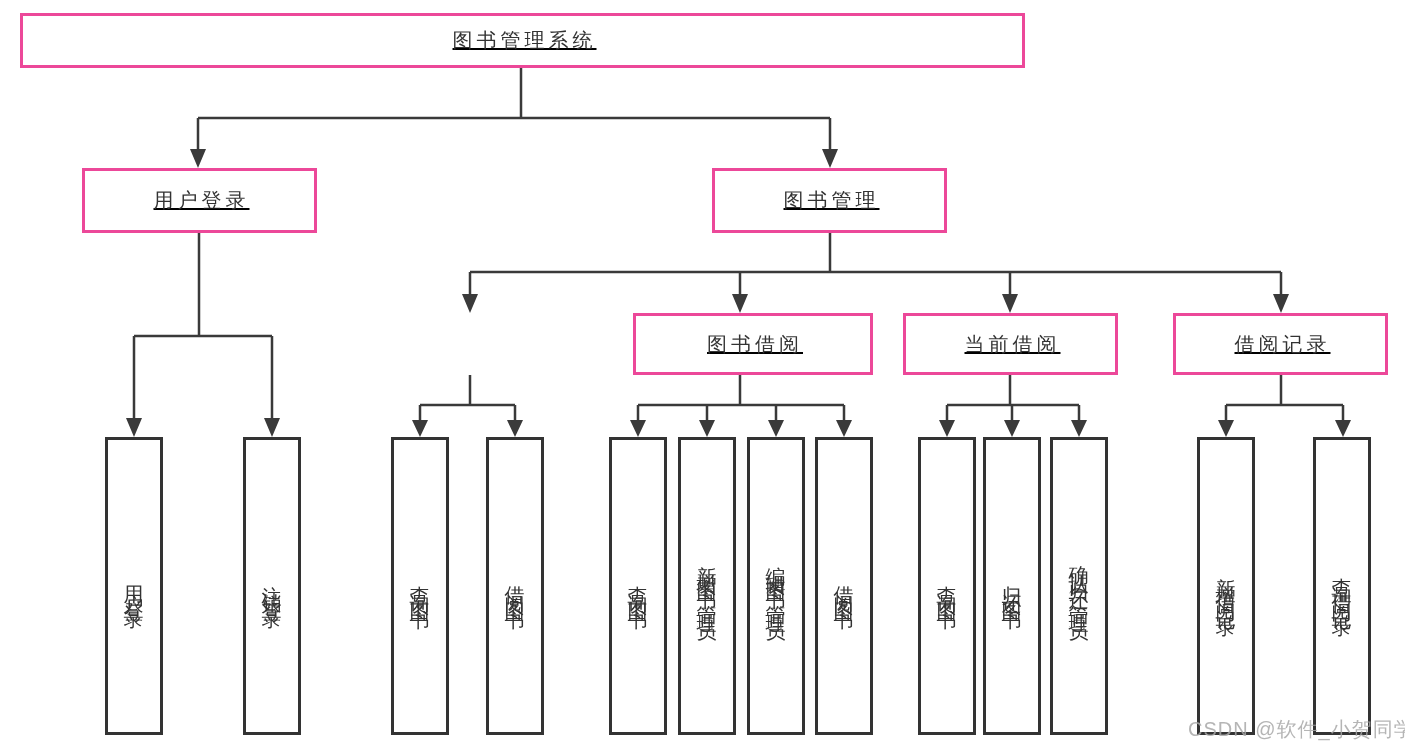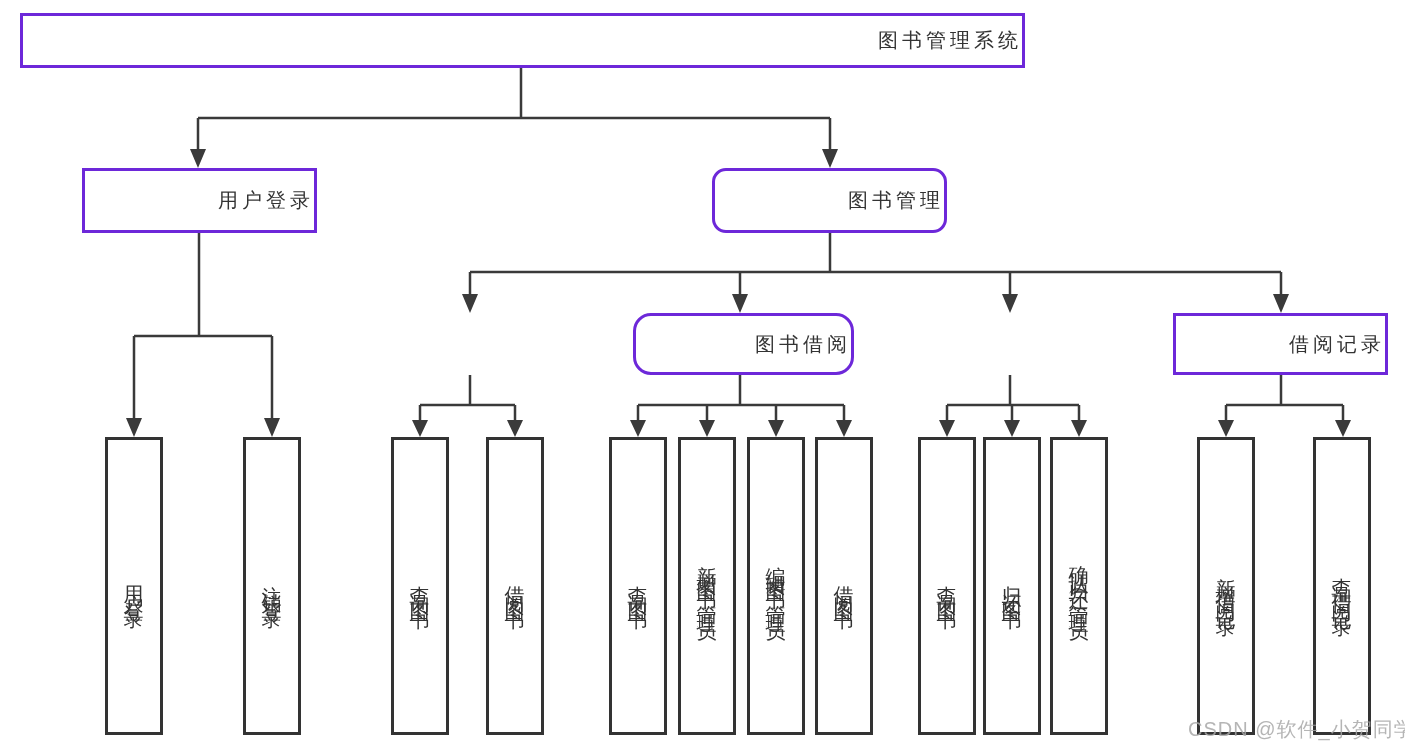--- a/index.html
+++ b/index.html
@@ -18,26 +18,27 @@
   #connectors {
     position: absolute;
     left: 0; top: 0;
     width: 1405px;
     height: 747px;
     z-index: 1;
   }
   .node {
     position: absolute;
     box-sizing: border-box;
-    border: 3px solid #6d28d9;
+    border: 3px solid #ec4899;
     background: #ffffff;
     display: flex;
     align-items: center;
-    justify-content: flex-end;
+    justify-content: center;
     z-index: 2;
+    text-decoration: underline;
   }
   .node .lbl {
     font-size: 20px;
     color: #333333;
     letter-spacing: 4px;
     text-indent: 4px;
     white-space: nowrap;
   }
   .leaf {
     position: absolute;
@@ -107,26 +108,29 @@
          M1218,420 L1234,420 L1226,437 Z  M1335,420 L1351,420 L1343,437 Z"></path>
   </svg>
 
   <div class="node" style="left:20px; top:13px; width:1005px; height:55px;">
     <span class="lbl">图书管理系统</span>
   </div>
 
   <div class="node" style="left:82px; top:168px; width:235px; height:65px;">
     <span class="lbl">用户登录</span>
   </div>
-  <div class="node" style="left:712px; top:168px; width:235px; height:65px;border-radius:14px;">
+  <div class="node" style="left:712px; top:168px; width:235px; height:65px;">
     <span class="lbl">图书管理</span>
   </div>
 
-  <div class="node" style="left:633px; top:313px; width:221px; height:62px;border-radius:18px;">
+  <div class="node" style="left:633px; top:313px; width:240px; height:62px;">
     <span class="lbl">图书借阅</span>
+  </div>
+  <div class="node" style="left:903px; top:313px; width:215px; height:62px;">
+    <span class="lbl">当前借阅</span>
   </div>
   <div class="node" style="left:1173px; top:313px; width:215px; height:62px;">
     <span class="lbl">借阅记录</span>
   </div>
 
   <div class="leaf" style="left:105px;">
     <span class="vlbl">用户登录</span>
   </div>
   <div class="leaf" style="left:243px;">
     <span class="vlbl">注销登录</span>

